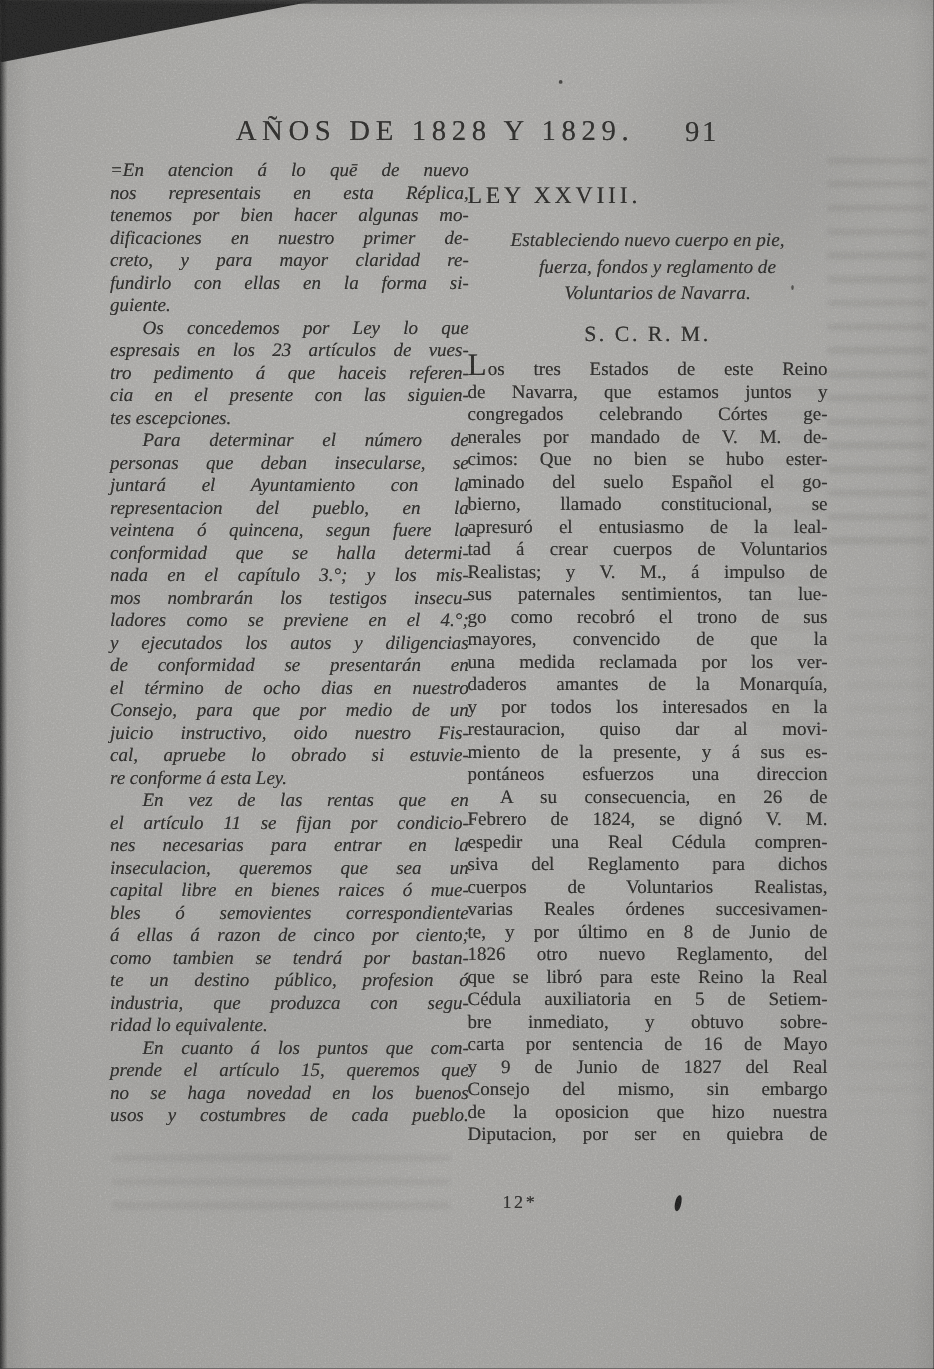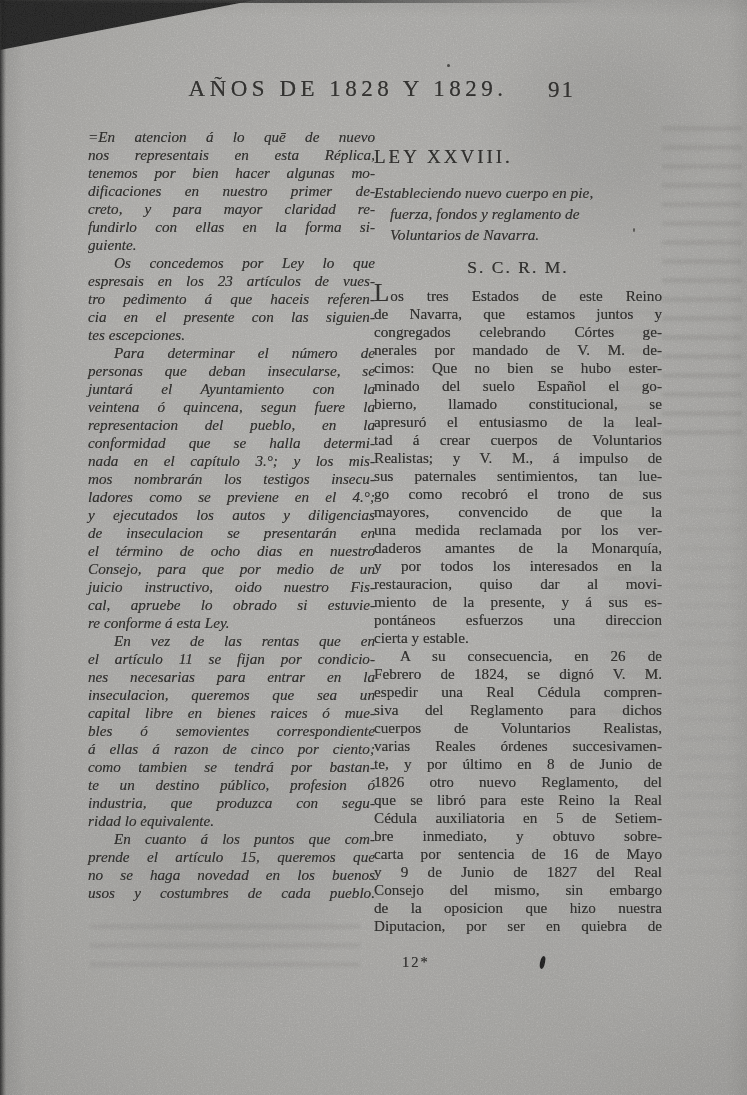--- a/index.html
+++ b/index.html
@@ -28,21 +28,21 @@
   }
   .bleed{
     position:absolute;filter:blur(1.6px);
     background:repeating-linear-gradient(to bottom, rgba(72,70,66,0.22) 0 5px, rgba(0,0,0,0) 5px 19px);
   }
   .bleed.b1{left:662px;top:126px;width:80px;height:320px;opacity:.55;}
   .bleed.b2{left:90px;top:924px;width:270px;height:44px;opacity:.45;}
   .bleed.b3{left:604px;top:310px;width:56px;height:430px;opacity:.22;}
   .bleed.b4{left:678px;top:470px;width:62px;height:420px;opacity:.18;}
 
-  .header{position:absolute;left:88px;top:76px;width:574px;height:34px;z-index:10;text-decoration:underline;}
+  .header{position:absolute;left:88px;top:92px;width:574px;height:34px;z-index:10;text-decoration:underline;}
   .header-title{
     position:absolute;left:40px;width:440px;text-align:center;
     font-size:23px;letter-spacing:4.5px;white-space:nowrap;color:#201f1d;
     text-shadow:0 0 0.5px rgba(32,31,29,0.7);
   }
   .page-number{
     position:absolute;left:460px;top:1px;font-size:23px;letter-spacing:2px;color:#201f1d;
     text-shadow:0 0 0.5px rgba(32,31,29,0.7);
   }
 
@@ -57,21 +57,21 @@
   }
   .line.short{text-align-last:left;}
   .line.indent{text-indent:26px;}
   .para{margin:0;}
   .para.roman .line{font-style:normal;font-size:15.8px;}
 
   .law-heading{
     margin-top:6px;text-align:left;font-size:19px;letter-spacing:3px;
     text-shadow:0 0 0.5px rgba(32,31,29,0.7);
   }
-  .law-subtitle{margin-top:14px;font-style:italic;}
+  .law-subtitle{margin-top:14px;font-style:italic;text-align:center;}
   .law-subtitle div{height:21px;line-height:21px;font-size:15.4px;text-shadow:0 0 0.5px rgba(30,29,27,0.6);}
   .law-subtitle div:nth-child(n+2){text-indent:16px;}
   .salutation{
     margin-top:12px;text-align:center;font-size:17.5px;letter-spacing:2px;height:20px;line-height:20px;
     text-shadow:0 0 0.5px rgba(32,31,29,0.7);
   }
   .rc-body{margin-top:10px;}
   .initial-cap{font-size:25px;line-height:8px;letter-spacing:1px;}
 
   .sig-mark{
@@ -131,28 +131,28 @@
         <div class="line indent">Os concedemos por Ley lo que</div>
         <div class="line">espresais en los 23 artículos de vues-</div>
         <div class="line">tro pedimento á que haceis referen-</div>
         <div class="line">cia en el presente con las siguien-</div>
         <div class="line short">tes escepciones.</div>
       </div>
       <div class="para">
         <div class="line indent">Para determinar el número de</div>
         <div class="line">personas que deban insecularse, se</div>
         <div class="line">juntará el Ayuntamiento con la</div>
+        <div class="line">representacion del pueblo, en la</div>
         <div class="line">veintena ó quincena, segun fuere la</div>
-        <div class="line">representacion del pueblo, en la</div>
         <div class="line">conformidad que se halla determi-</div>
         <div class="line">nada en el capítulo 3.°; y los mis-</div>
         <div class="line">mos nombrarán los testigos insecu-</div>
         <div class="line">ladores como se previene en el 4.°;</div>
         <div class="line">y ejecutados los autos y diligencias</div>
-        <div class="line">de inseculacion se presentarán en</div>
+        <div class="line">de conformidad se presentarán en</div>
         <div class="line">el término de ocho dias en nuestro</div>
         <div class="line">Consejo, para que por medio de un</div>
         <div class="line">juicio instructivo, oido nuestro Fis-</div>
         <div class="line">cal, apruebe lo obrado si estuvie-</div>
         <div class="line short">re conforme á esta Ley.</div>
       </div>
       <div class="para">
         <div class="line indent">En vez de las rentas que en</div>
         <div class="line">el artículo 11 se fijan por condicio-</div>
         <div class="line">nes necesarias para entrar en la</div>
@@ -195,21 +195,20 @@
           <div class="line">Realistas; y V. M., á impulso de</div>
           <div class="line">sus paternales sentimientos, tan lue-</div>
           <div class="line">go como recobró el trono de sus</div>
           <div class="line">mayores, convencido de que la</div>
           <div class="line">una medida reclamada por los ver-</div>
           <div class="line">daderos amantes de la Monarquía,</div>
           <div class="line">y por todos los interesados en la</div>
           <div class="line">restauracion, quiso dar al movi-</div>
           <div class="line">miento de la presente, y á sus es-</div>
           <div class="line">pontáneos esfuerzos una direccion</div>
-          <div class="line short">cierta y estable.</div>
         </div>
         <div class="para">
           <div class="line indent">A su consecuencia, en 26 de</div>
           <div class="line">Febrero de 1824, se dignó V. M.</div>
           <div class="line">espedir una Real Cédula compren-</div>
           <div class="line">siva del Reglamento para dichos</div>
           <div class="line">cuerpos de Voluntarios Realistas,</div>
           <div class="line">varias Reales órdenes succesivamen-</div>
           <div class="line">te, y por último en 8 de Junio de</div>
           <div class="line">1826 otro nuevo Reglamento, del</div>

